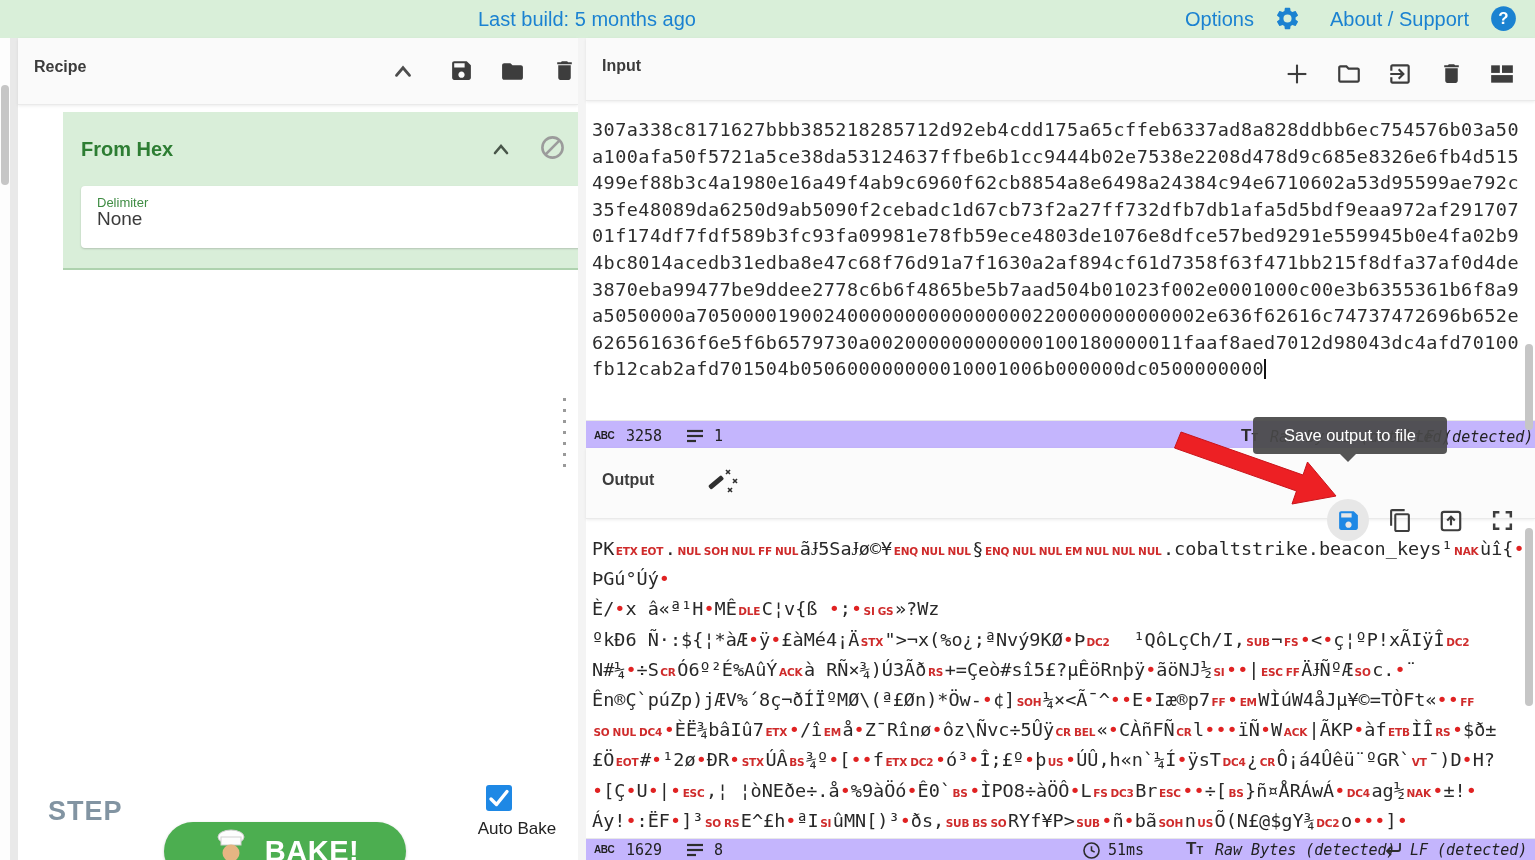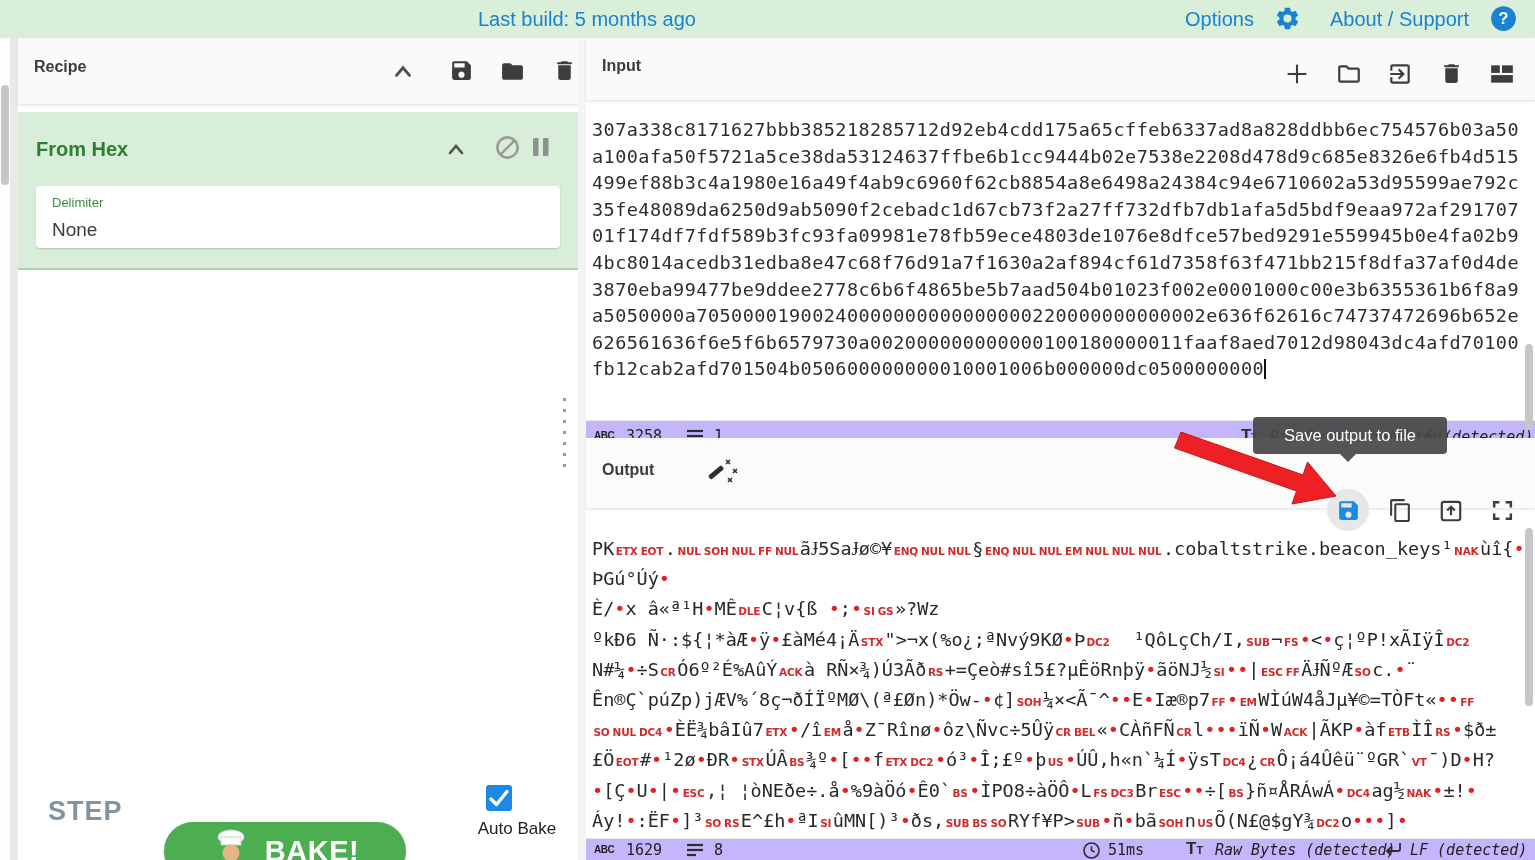--- a/index.html
+++ b/index.html
@@ -7,21 +7,21 @@
         font-family:"Liberation Sans",sans-serif;color:#333;}
   .abs{position:absolute;}
   
   .banner{left:0;top:0;width:1535px;height:38px;background:#d9efd9;border-bottom:1px solid #c9e2c9;}
   .blink{font-size:20px;color:#1b82d1;white-space:nowrap;cursor:pointer;}
   
   .panel-head{background:#fafafa;box-shadow:0 1px 3px rgba(0,0,0,.08);border-bottom:1px solid #eaeaea;}
   .ptitle{font-size:16px;font-weight:bold;color:#3c3c3c;}
   .hdr-ico{color:#3d3d3d;cursor:pointer;}
   
-  .op{background:#d9eed9;border-bottom:2px solid #aed2ae;}
+  .op{background:#d9eed9;border-bottom:2px solid #aed2ae;margin-left:45px;}
   .op-title{font-size:20px;font-weight:bold;color:#2d7d33;}
   .argbox{background:#fff;border-radius:4px;box-shadow:0 1px 2px rgba(0,0,0,.18);}
   .arglabel{font-size:13px;color:#3f8c43;}
   .argval{font-size:19px;color:#3b3b3b;}
   
   .code{font-family:"DejaVu Sans Mono",monospace;font-size:18.5px;color:#2d2d2d;}
   .iline{white-space:pre;line-height:26.6px;letter-spacing:.45px;height:26.6px;overflow:hidden;}
   .oline{white-space:pre;line-height:30.2px;height:30.2px;overflow:hidden;}
   .cc{font-family:"DejaVu Sans",sans-serif;font-size:10.5px;font-weight:600;color:#cf2b2b;
       letter-spacing:-.2px;margin:0 1.5px;}
@@ -116,21 +116,21 @@
           </svg>
       </div>
       <div class="abs" style="left:512px;top:23px;">
         <svg width="22" height="24" viewBox="0 0 22 24" fill="#8f8f8f">
             <rect x="3" y="3" width="5.5" height="18" rx="1"></rect>
             <rect x="13" y="3" width="5.5" height="18" rx="1"></rect>
           </svg>
       </div>
       <div class="abs argbox" style="left:18px;top:74px;width:524px;height:62px;">
         <div class="abs arglabel" style="left:16px;top:9px;">Delimiter</div>
-        <div class="abs argval" style="left:16px;top:33px;">None</div>
+        <div class="abs argval" style="left:16px;top:22px;">None</div>
       </div>
     </div>
 
     <div class="abs vdots" style="left:545px;top:360px;height:72px;"></div>
 
     <div class="abs step" style="left:30px;top:758px;">STEP</div>
     <div class="abs bake" style="left:146px;top:745px;width:242px;height:58px;margin-top:39px;">
       <span style="display:block;height:46px;">
         <svg width="40" height="46" viewBox="0 0 40 46">
           <ellipse cx="20" cy="9" rx="13" ry="7" fill="#fdfdfd" stroke="#cfcfcf"></ellipse>
@@ -217,21 +217,21 @@
             <polyline points="7,5 3,9 7,13"></polyline>
           </svg>
       </span>
       <span class="abs det" style="left:830px;top:7px;">LF (detected)</span>
     </div>
 
     <div class="abs" style="left:0;top:412px;width:949px;height:8px;background:#f5f5f5;">
       <div class="abs hdots" style="left:462px;top:2px;width:60px;"></div>
     </div>
 
-    <div class="abs panel-head" style="left:0;top:400px;width:949px;height:70px;background:#fbfbfb;">
+    <div class="abs panel-head" style="left:0;top:410px;width:949px;height:70px;background:#fbfbfb;">
       <div class="abs ptitle" style="left:16px;top:23px;">Output</div>
       <div class="abs" style="left:118px;top:18px;">
         <svg width="36" height="36" viewBox="0 0 36 36">
           <rect x="4" y="20" width="17" height="5" rx="1.5" transform="rotate(-40 4 20)" fill="#2f2f2f"></rect>
           <g stroke="#2f2f2f" stroke-width="1.6">
             <line x1="22" y1="4" x2="26" y2="8"></line>
               <line x1="26" y1="4" x2="22" y2="8"></line>
             <line x1="29" y1="13" x2="33" y2="17"></line>
               <line x1="33" y1="13" x2="29" y2="17"></line>
             <line x1="24" y1="22" x2="28" y2="26"></line>

